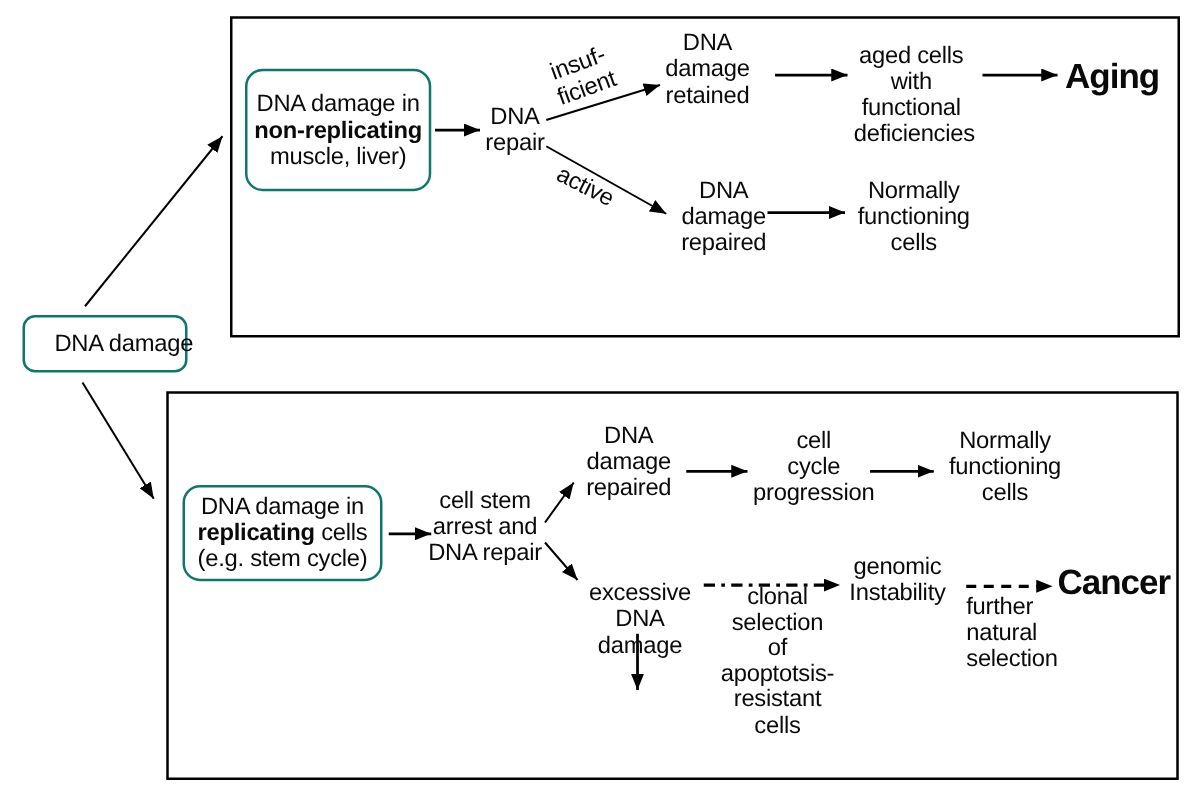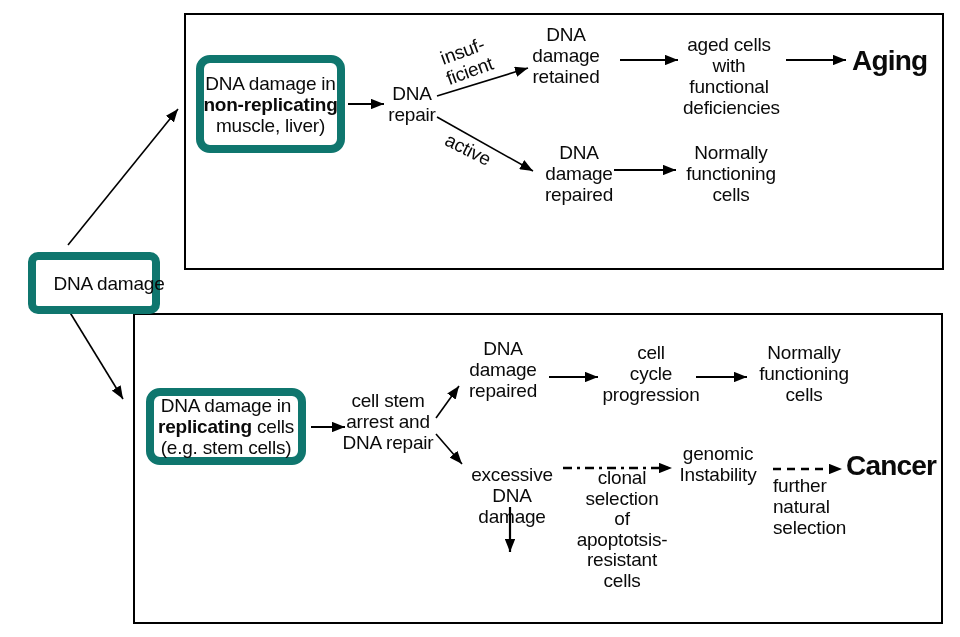--- a/index.html
+++ b/index.html
@@ -7,21 +7,21 @@
     position:relative; width:960px; height:637px; background:#ffffff;
     font-family:"Liberation Sans","DejaVu Sans",sans-serif;
     color:#0a0a0a; overflow:hidden;
   }
   svg.wires { position:absolute; left:0; top:0; width:960px; height:637px; }
   .panel {
     position:absolute; border:2px solid #000; background:transparent;
     box-sizing:border-box;
   }
   .box {
-    position:absolute; border:8px solid #0f766e; border-radius:14px;
+    position:absolute; border:2px solid #0f766e; border-radius:14px;
     box-sizing:border-box; display:flex; flex-direction:column;
     justify-content:center; align-items:center; text-align:center;
     font-size:19px; line-height:21px; letter-spacing:-0.2px; background:#fff;
   }
   .box .line { white-space:pre; }
   .b { font-weight:bold;text-align:right; }
   .t {
     position:absolute; font-size:19px; line-height:21px; letter-spacing:-0.2px;
     text-align:center; white-space:pre;
   }
@@ -61,21 +61,21 @@
     <line x1="549" y1="377" x2="598" y2="377" stroke="#000" stroke-width="2.2" marker-end="url(#ah)"></line>
     <line x1="696" y1="377" x2="747" y2="377" stroke="#000" stroke-width="2.2" marker-end="url(#ah)"></line>
     <line x1="510" y1="507" x2="510" y2="552" stroke="#000" stroke-width="2.2" marker-end="url(#ah)"></line>
     <line x1="563" y1="468" x2="672" y2="468" stroke="#000" stroke-width="2.6" stroke-dasharray="9 5 3 5" marker-end="url(#ah)"></line>
     <line x1="773" y1="469" x2="842" y2="469" stroke="#000" stroke-width="2.6" stroke-dasharray="8 6" marker-end="url(#ah)"></line>
   </svg>
 
   <div class="panel" style="left:184px; top:13px; width:760px; height:257px;"></div>
   <div class="panel" style="left:133px; top:313px; width:810px; height:311px;"></div>
 
-  <div class="box" style="left:28px; top:252px; width:132px; height:62px; border-radius:10px;padding-left:30px;">
+  <div class="box" style="left:18px; top:252px; width:132px; height:46px; border-radius:10px;padding-left:30px;">
     <div class="line">DNA damage</div>
   </div>
 
   <div class="box" style="left:196px; top:55px; width:149px; height:98px;">
     <div class="line">DNA damage in</div>
     <div class="line b">non-replicating</div>
     <div class="line">muscle, liver)</div>
   </div>
 
   <div class="t" style="left:378px; top:83px; width:68px;">DNA
@@ -101,21 +101,21 @@
 damage
 repaired</div>
 
   <div class="t" style="left:683px; top:142px; width:96px;">Normally
 functioning
 cells</div>
 
   <div class="box" style="left:146px; top:388px; width:160px; height:77px;">
     <div class="line">DNA damage in</div>
     <div class="line"><span class="b">replicating</span><span> cells</span></div>
-    <div class="line">(e.g. stem cells)</div>
+    <div class="line">(e.g. stem cycle)</div>
   </div>
 
   <div class="t" style="left:340px; top:390px; width:96px;">cell stem
 arrest and
 DNA repair</div>
 
   <div class="t" style="left:465px; top:338px; width:76px;">DNA
 damage
 repaired</div>
 

